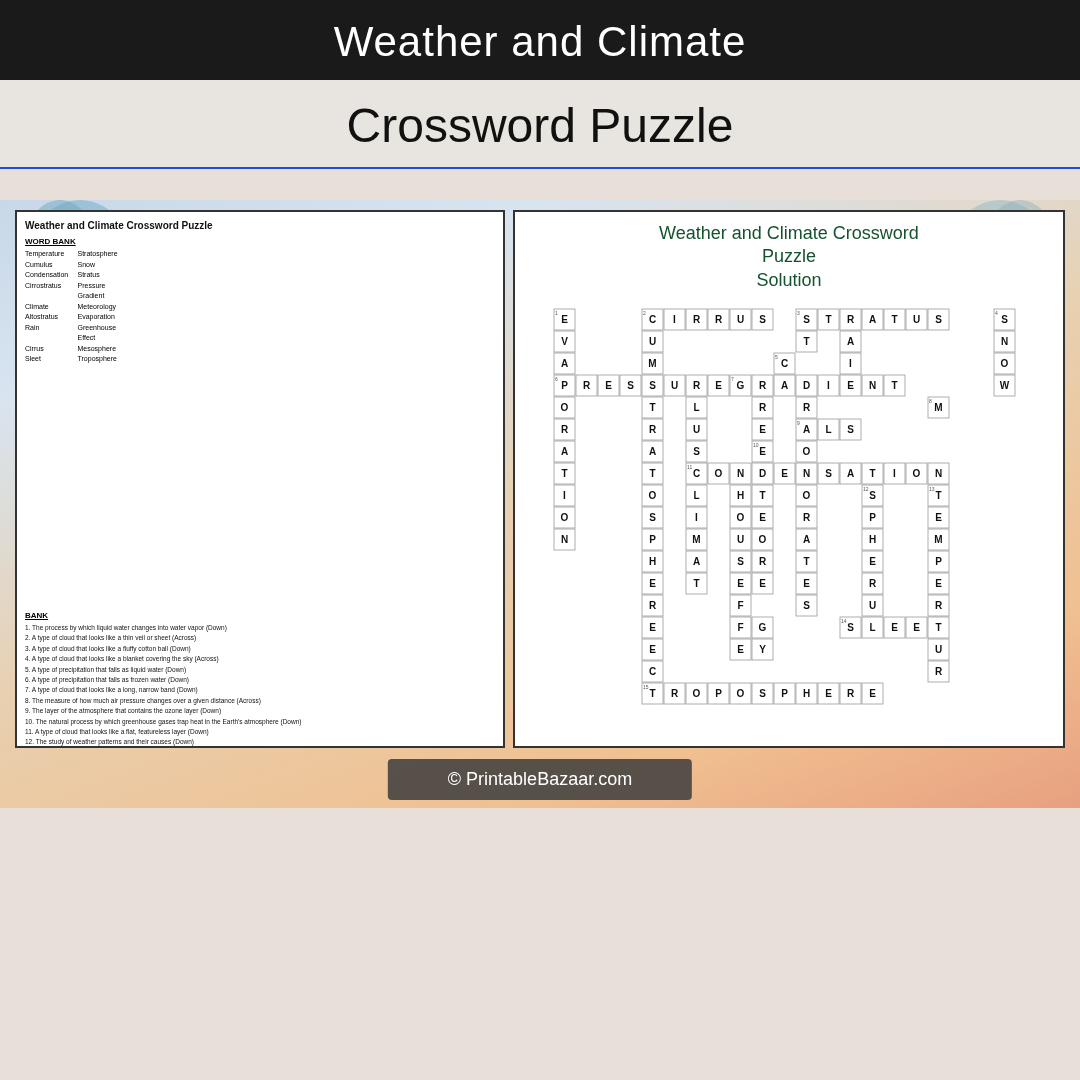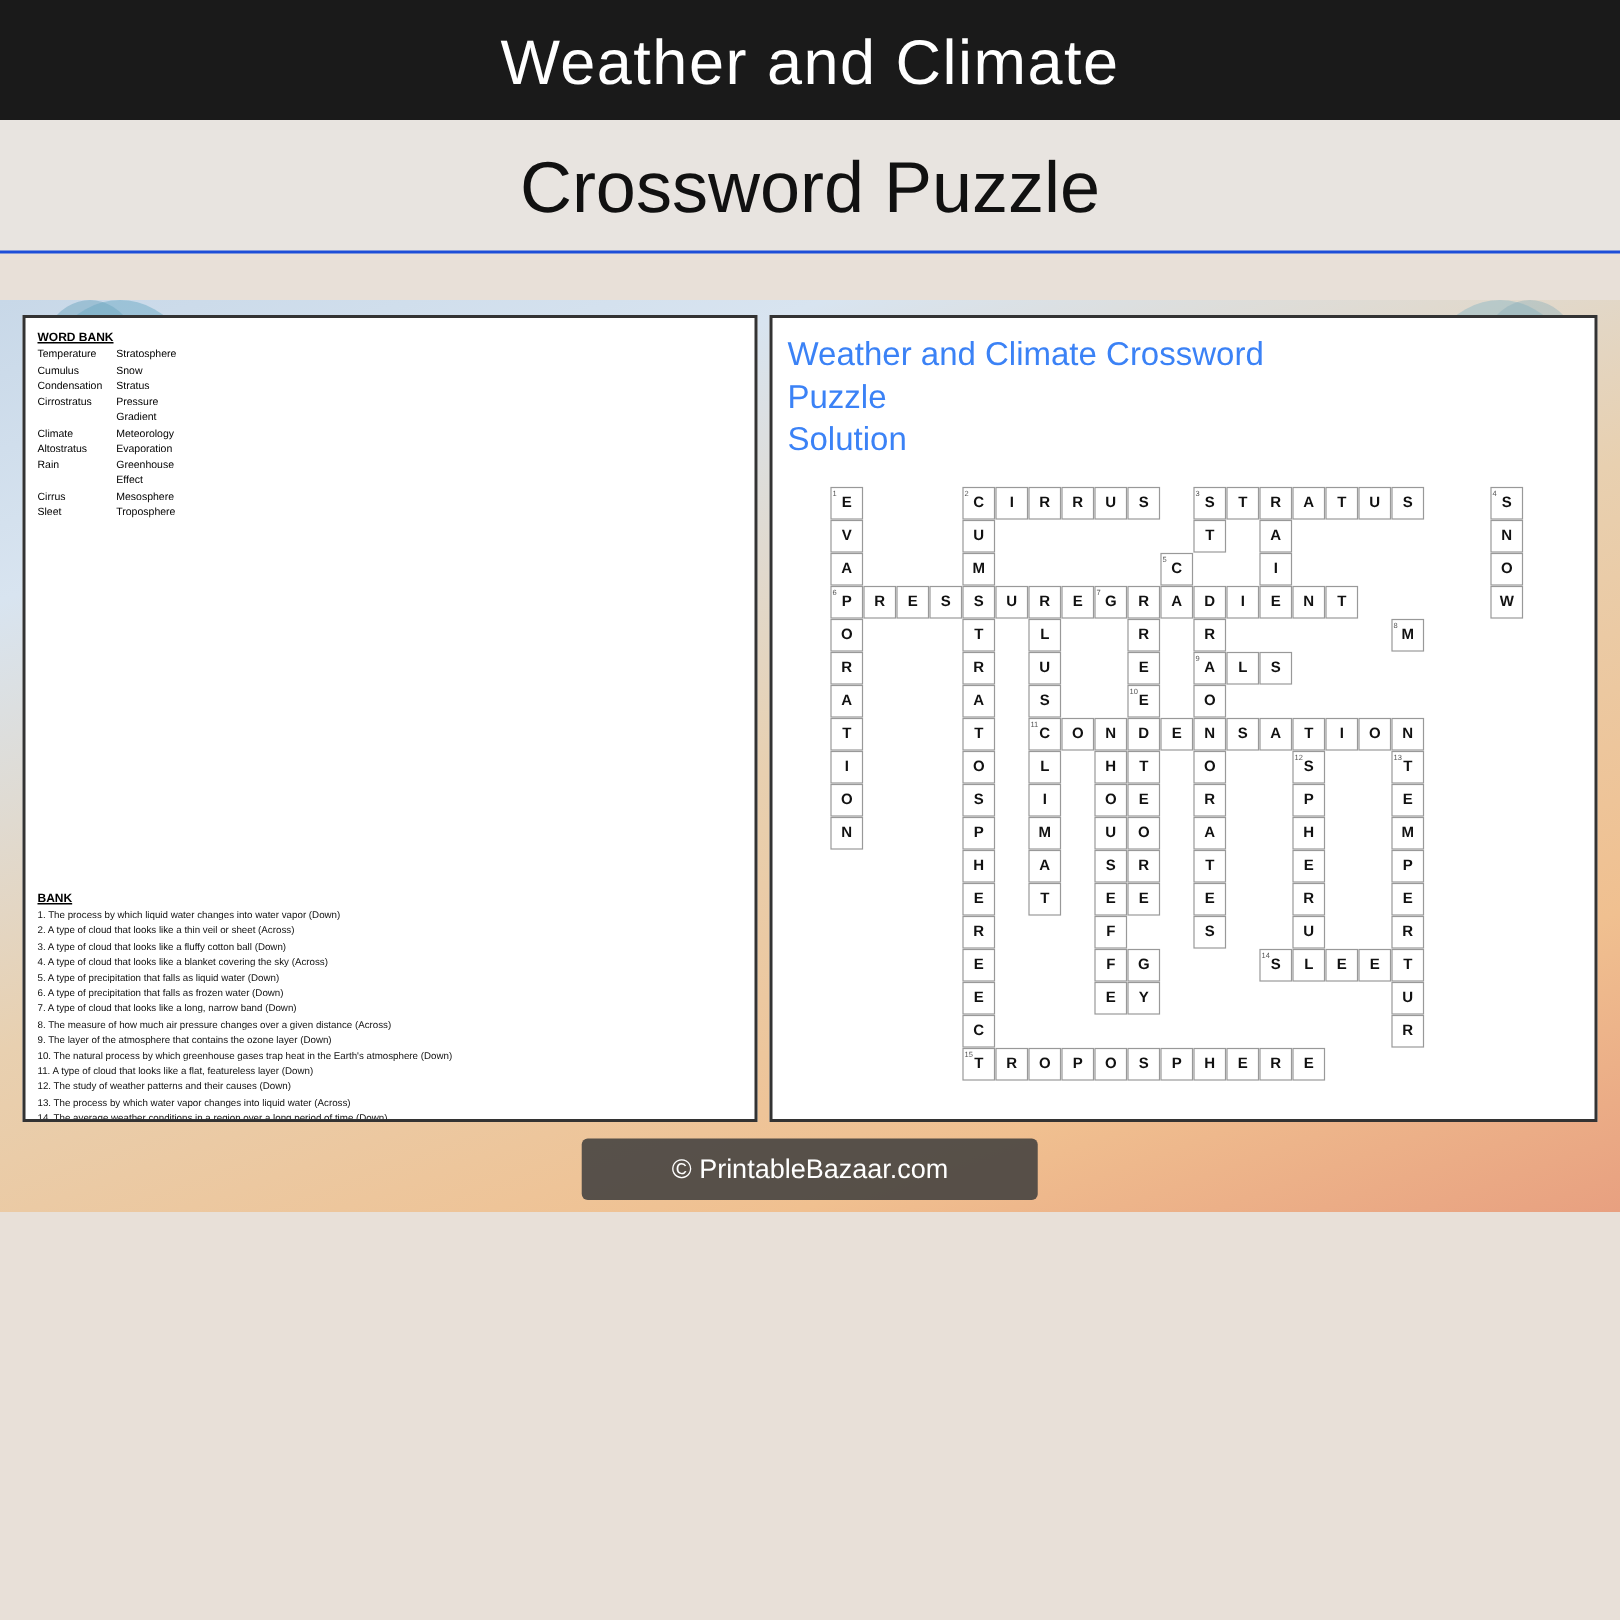--- a/index.html
+++ b/index.html
@@ -106,24 +106,24 @@
 
     
     .right-panel {
       flex: 1;
       background: white;
       border: 2px solid #333;
       overflow: hidden;
       padding: 10px;
     }
     .solution-title {
-      text-align: left;
-      font-size: 22px;
+      text-align: center;
+      font-size: 18px;
       font-weight: 400;
-      color: #3b82f6;
+      color: #14532d;
       margin-bottom: 12px;
       line-height: 1.3;
     }
 
     
     .footer {
       position: absolute;
       bottom: 0;
       left: 50%;
       transform: translateX(-50%);
@@ -174,20 +174,21 @@
       <ellipse cx="120" cy="80" rx="60" ry="80" fill="#5ba3c0" opacity="0.5"></ellipse>
       <ellipse cx="140" cy="60" rx="40" ry="60" fill="#4a92b0" opacity="0.4"></ellipse>
       <ellipse cx="100" cy="90" rx="50" ry="70" fill="#6ab4d0" opacity="0.4"></ellipse>
       <rect x="115" y="150" width="10" height="50" fill="#8b6914" opacity="0.6"></rect>
     </svg>
   </div>
 
   <div class="panels-row">
 
     <div class="left-panel">
+      <div class="panel-title">Weather and Climate Crossword Puzzle</div>
 
       <div style="display:flex; gap:28px;">
 
         <div style="flex:0 0 105px;">
           <div class="word-bank-label">WORD BANK</div>
           <div class="word-bank-grid">
             <span>Temperature</span>
             <span>Stratosphere</span>
             <span>Cumulus</span>
             <span>Snow</span>

